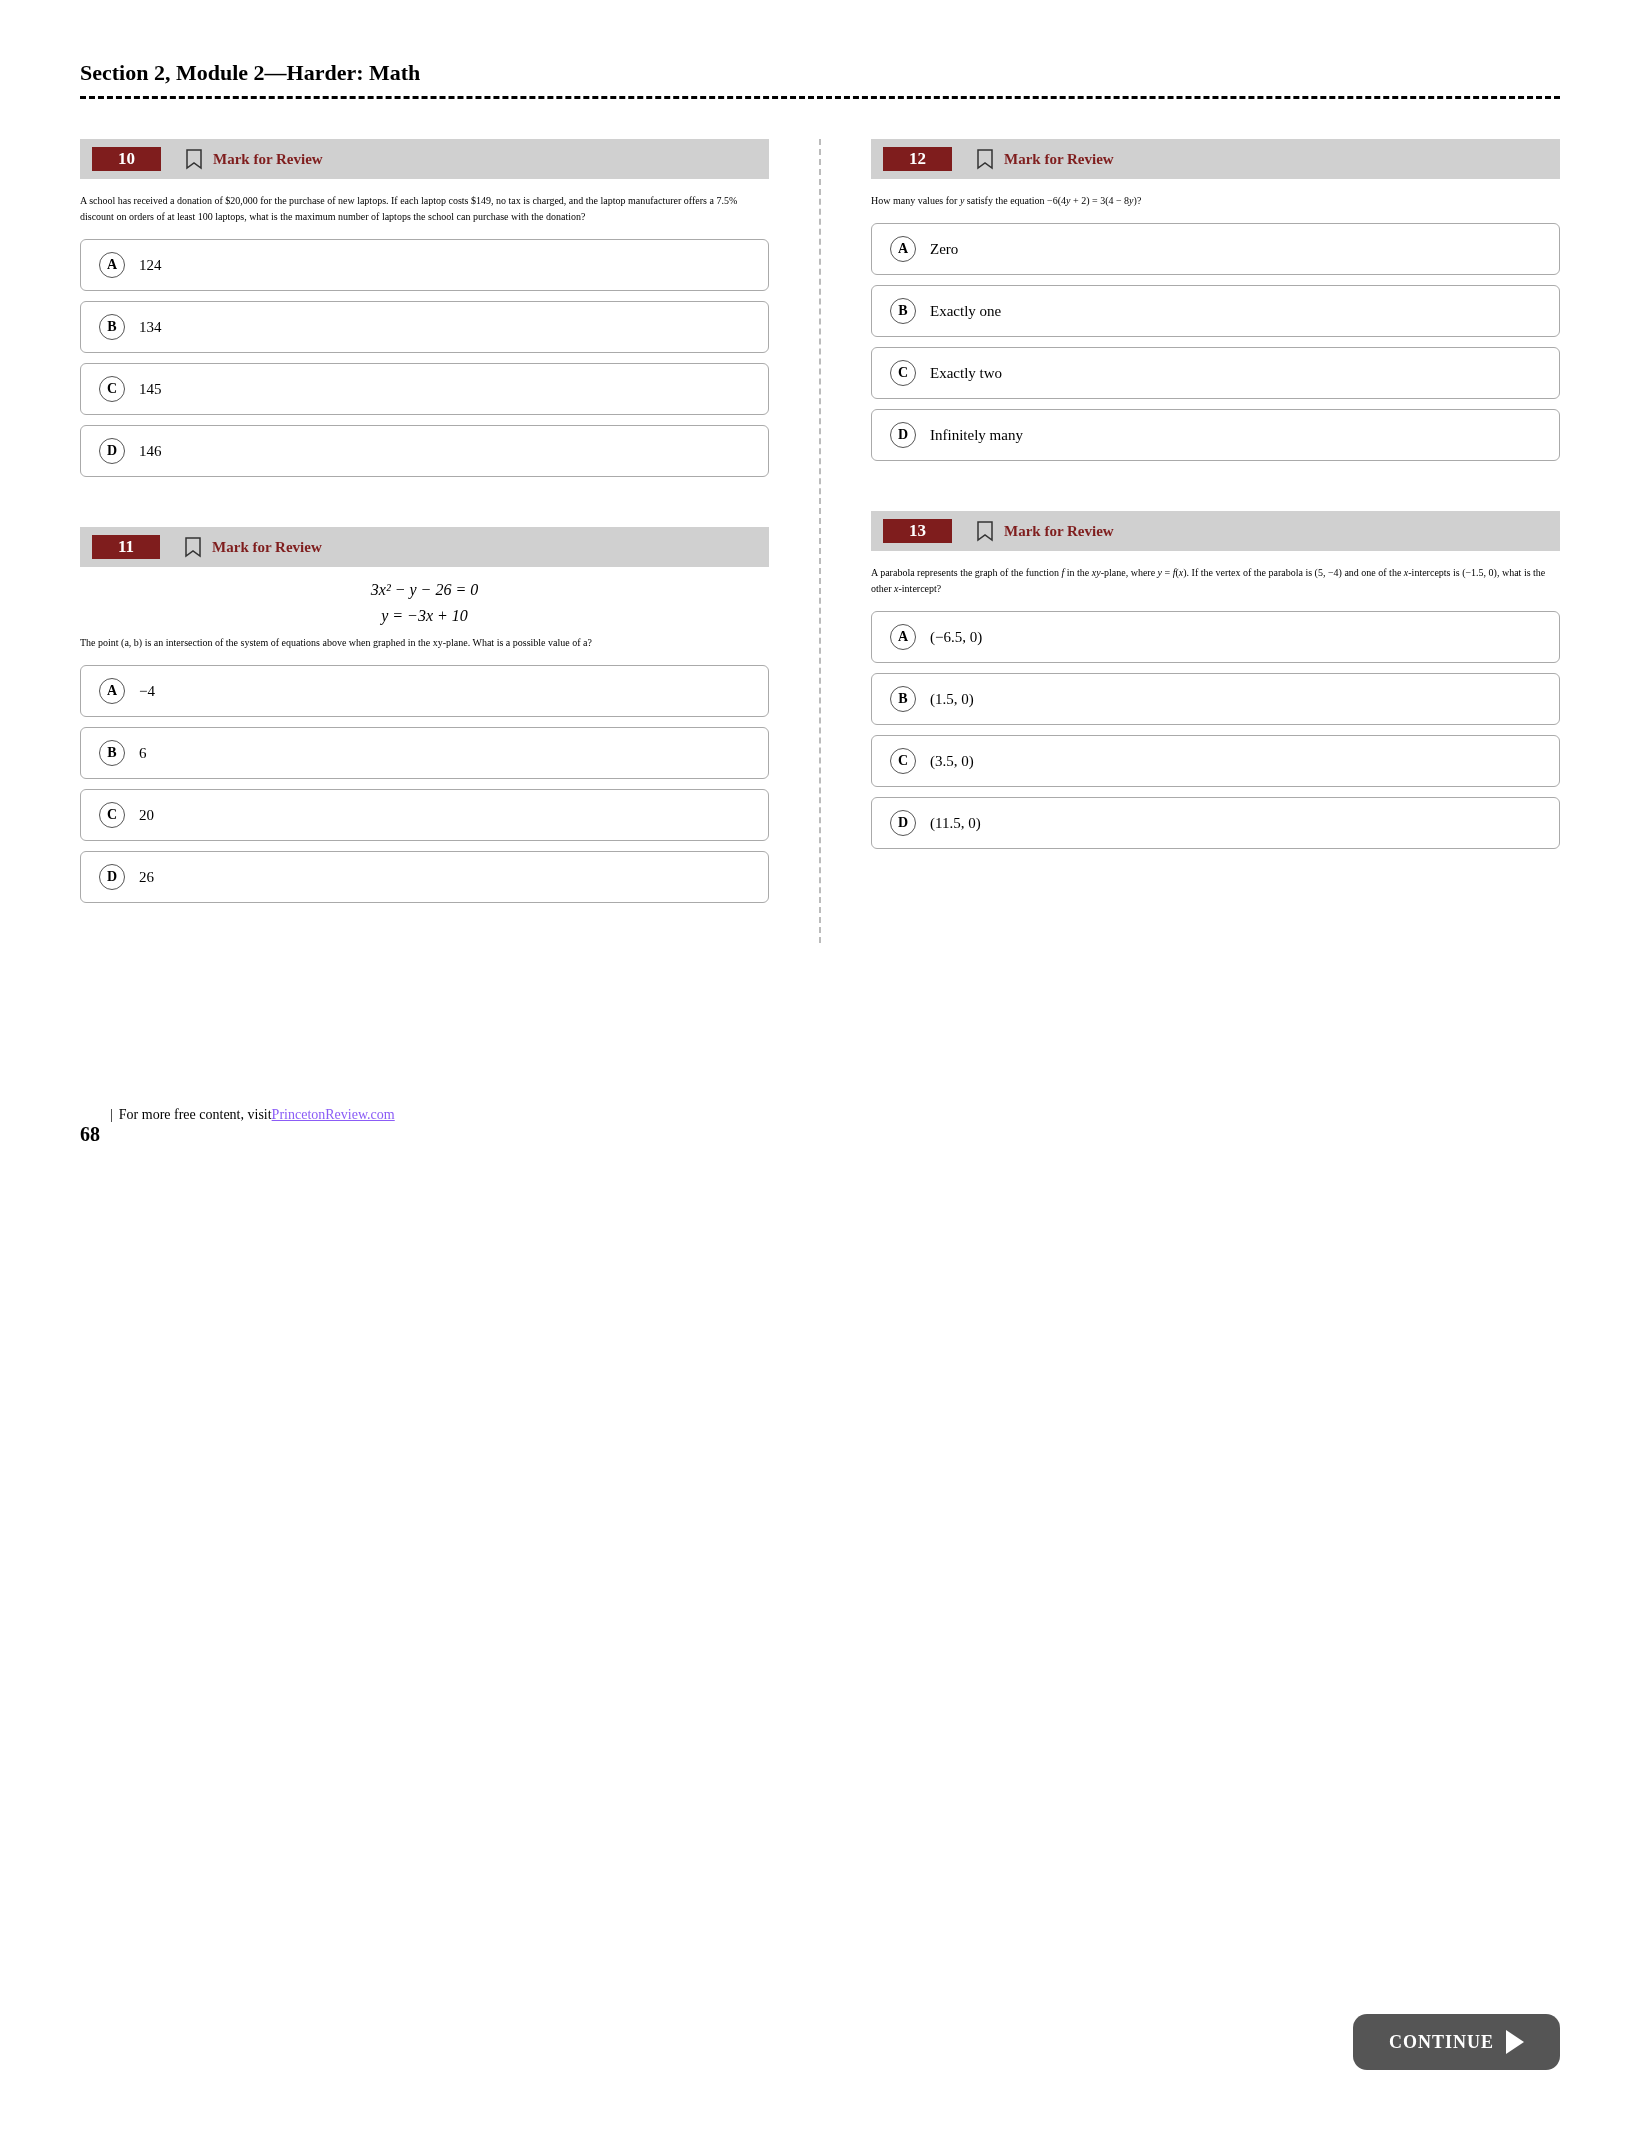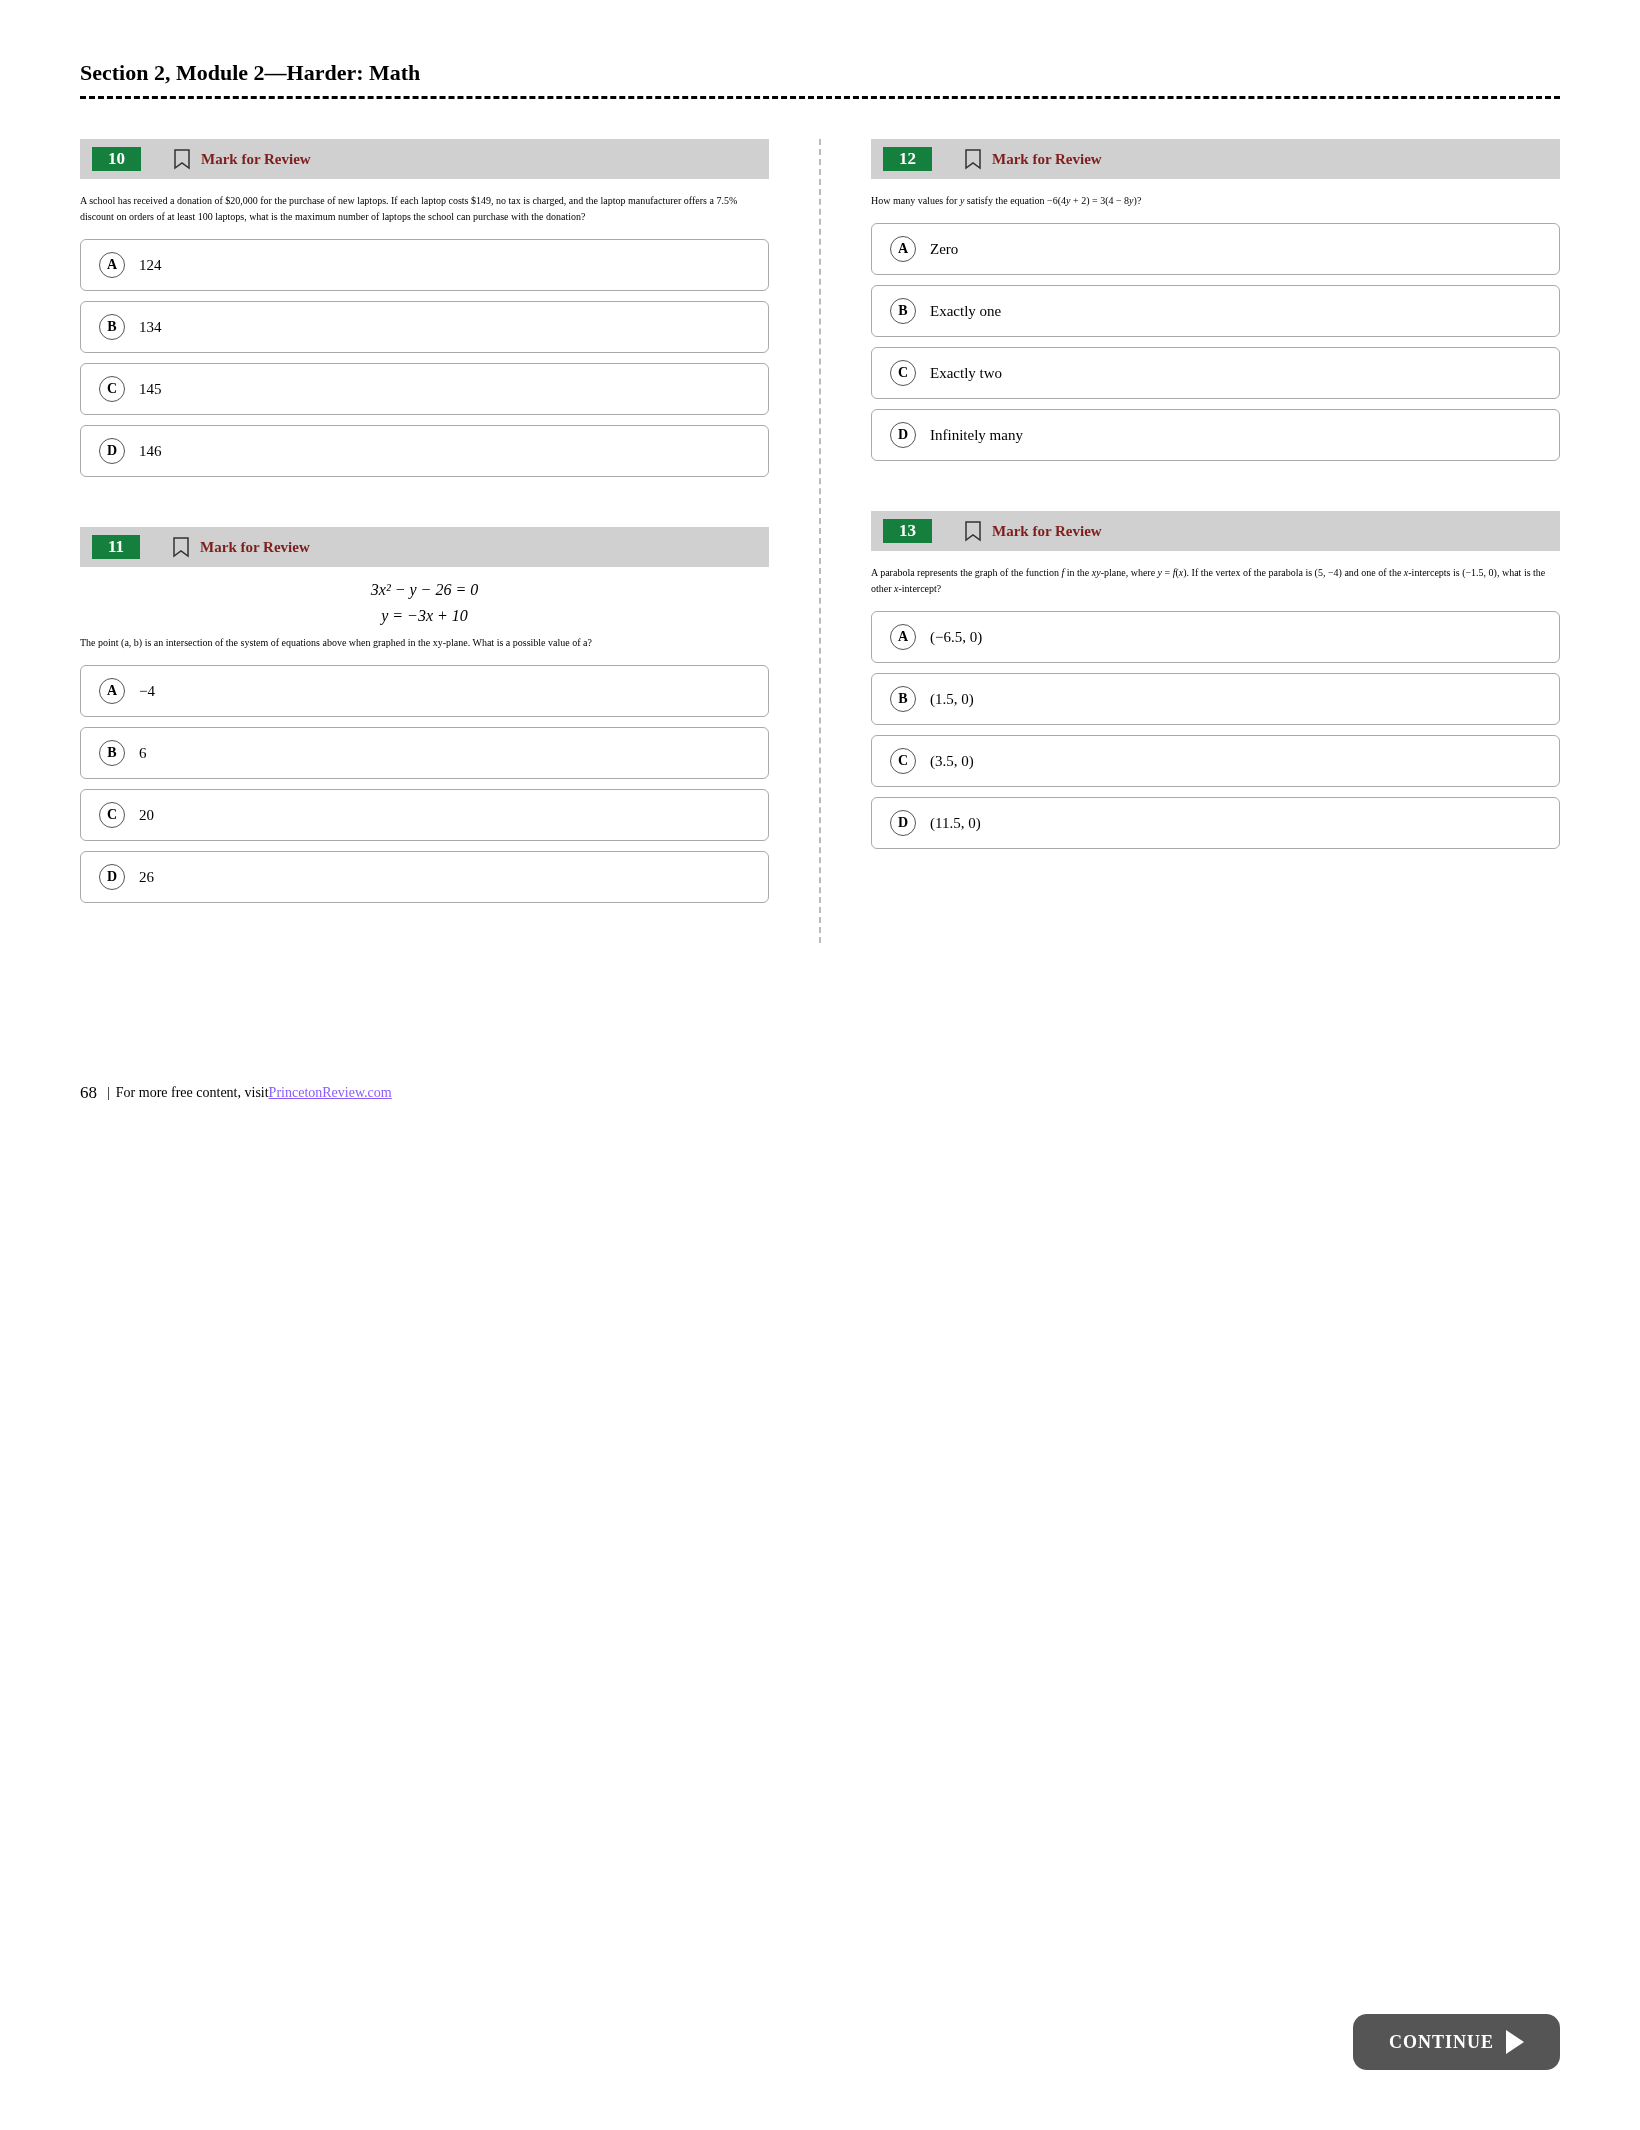--- a/index.html
+++ b/index.html
@@ -40,26 +40,26 @@
     }
     .question-header {
       display: flex;
       align-items: center;
       background: #d0d0d0;
       padding: 8px 12px;
       margin-bottom: 14px;
       gap: 10px;
     }
     .question-number {
-      background: #15803d;
+      background: #7f1d1d;
       color: #fff;
       font-weight: bold;
       font-size: 17px;
-      padding: 2px 16px;
-      margin-right: 22px;
+      padding: 2px 26px;
+      margin-right: 14px;
     }
     .bookmark-icon {
       display: inline-block;
       width: 18px;
       height: 22px;
       position: relative;
     }
     .bookmark-icon svg {
       width: 18px;
       height: 22px;
@@ -107,23 +107,24 @@
     .footer {
       position: absolute;
       bottom: 40px;
       left: 80px;
       right: 80px;
       display: flex;
       align-items: center;
       font-size: 14px;
     }
     .footer-page {
-      font-weight: normal;
-      font-size: 17px;
+      font-weight: bold;
+      font-size: 20px;
       margin-right: 10px;
+      margin-top: 40px;
     }
     .footer-text {
       font-size: 14px;
     }
     .footer-link {
       text-decoration: underline;
       color: #8b5cf6;
     }
     .continue-btn {
       position: absolute;

